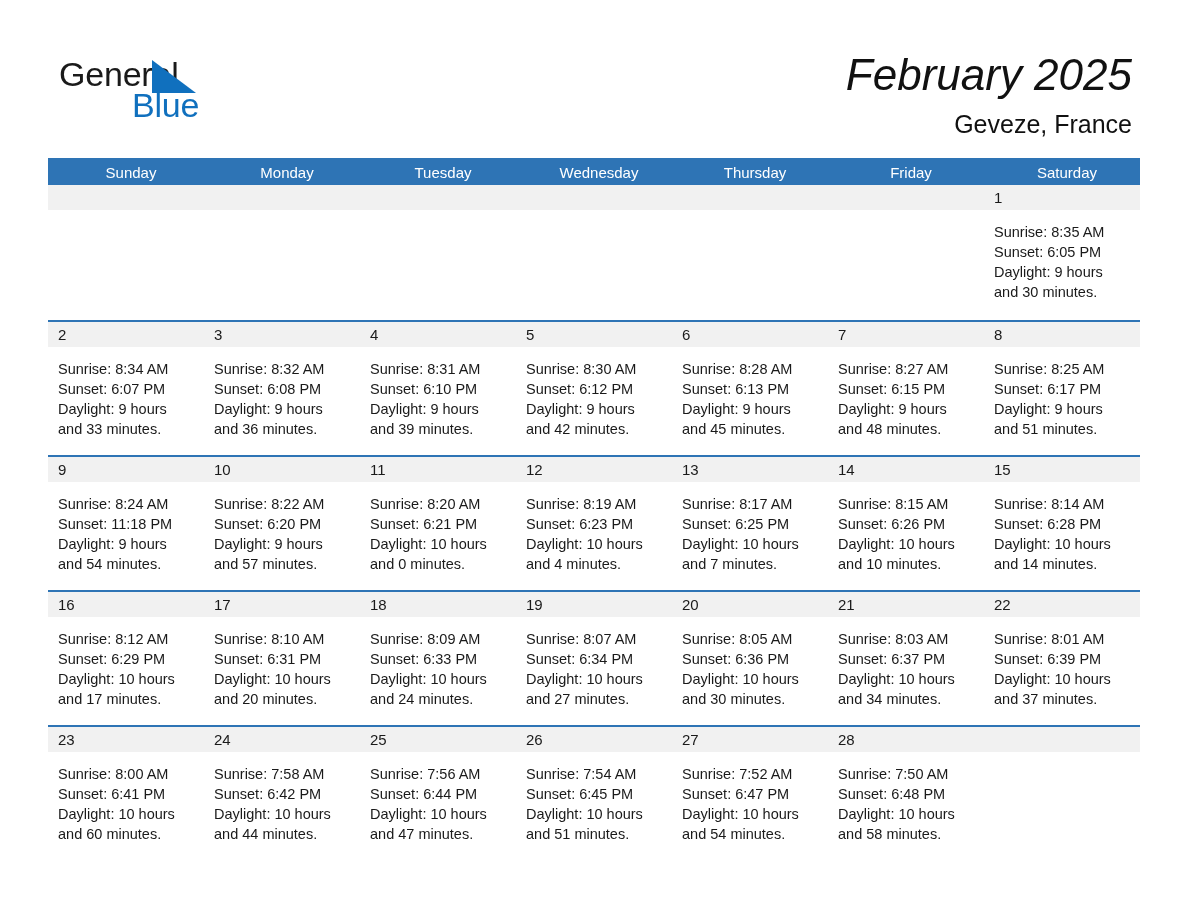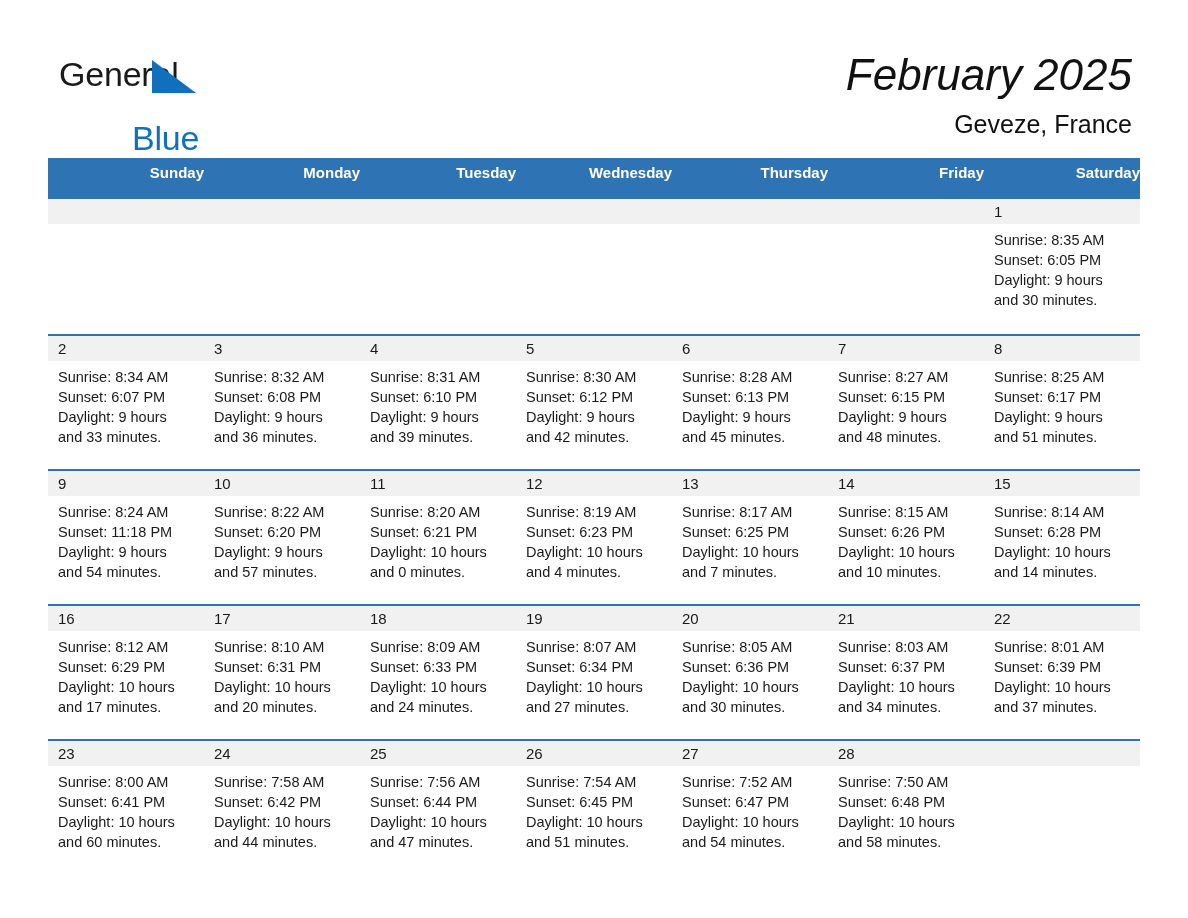--- a/index.html
+++ b/index.html
@@ -56,21 +56,20 @@
   }
   .logo-blue {
     position: absolute;
     left: 73px;
     top: 31px;
     font-size: 34px;
     line-height: 40px;
     color: #1070BE;
     letter-spacing: -0.2px;
     font-family: "Liberation Sans", sans-serif;
-    margin-top: 33px;
   }
 
   .title-block {
     position: absolute;
     right: 56px;
     top: 48px;
     text-align: right;
   }
   .month-title {
     font-size: 44px;
@@ -98,23 +97,23 @@
     width: 1092px;
     border-collapse: collapse;
     table-layout: fixed;
   }
   .calendar col { width: 156px; }
 
   .calendar thead th {
     background: #2E74B5;
     color: #ffffff;
     font-size: 15px;
-    font-weight: bold;
-    text-align: right;
-    padding: 6px 0 16px 10px;
+    font-weight: normal;
+    text-align: center;
+    padding: 6px 0 2px 10px;
     height: 17px;
     vertical-align: middle;
     border: none;
   }
 
   .calendar tbody td {
     vertical-align: top;
     padding: 0;
     border: none;
     border-top: 2px solid #2E74B5;
@@ -138,21 +137,21 @@
   .daynum {
     font-size: 15px;
     color: #1a1a1a;
     line-height: 25px;
     display: inline-block;
   }
   .cell-empty .daynum-band {
     background: #F1F1F1;
   }
   .details {
-    padding: 6px 8px 0 10px;
+    padding: 12px 8px 0 10px;
     font-size: 14.5px;
     line-height: 20px;
     color: #1a1a1a;
   }
   .details div { white-space: nowrap; }
 
   .calendar tbody tr:first-child td { border-top: 2px solid #2E74B5; }
 </style>
 </head>
 <body>

